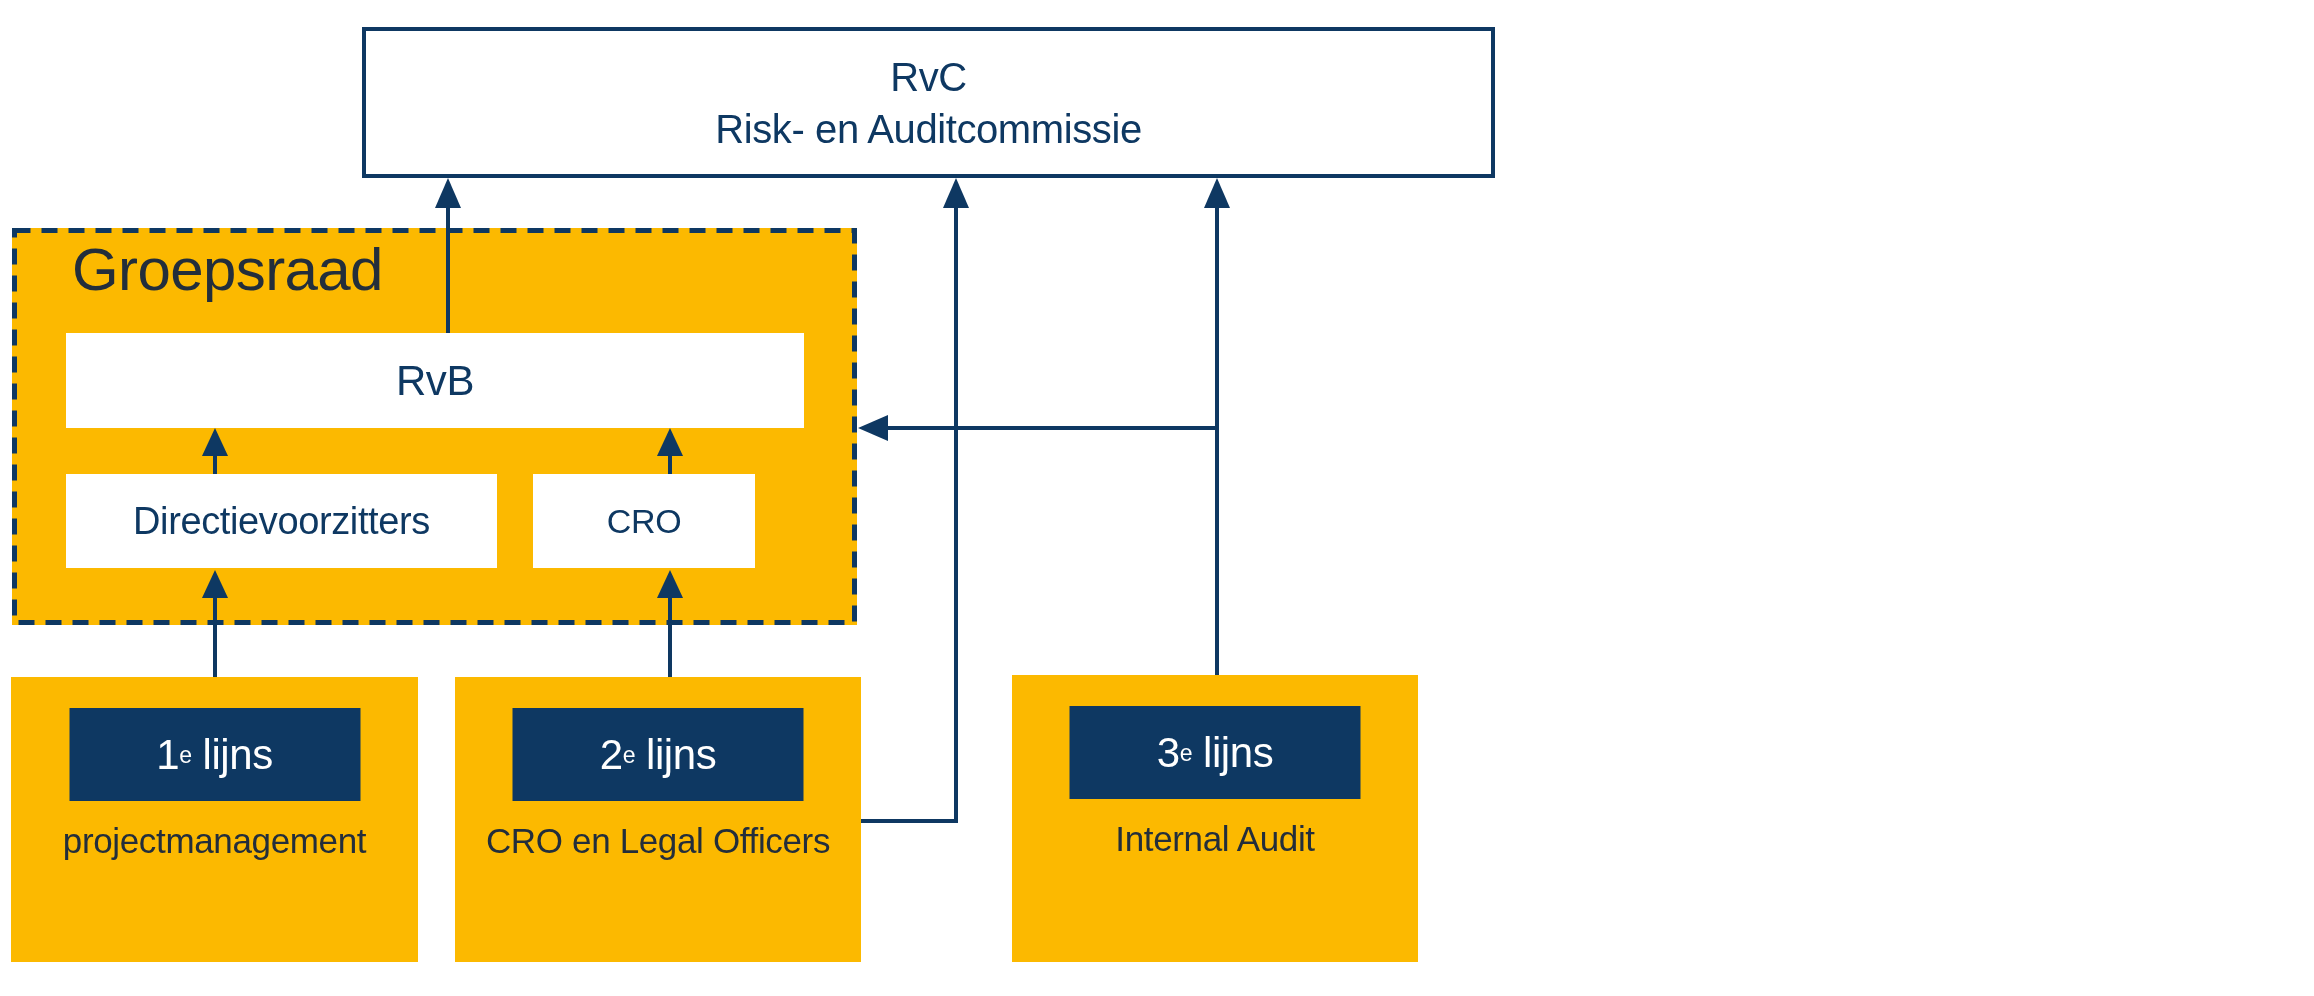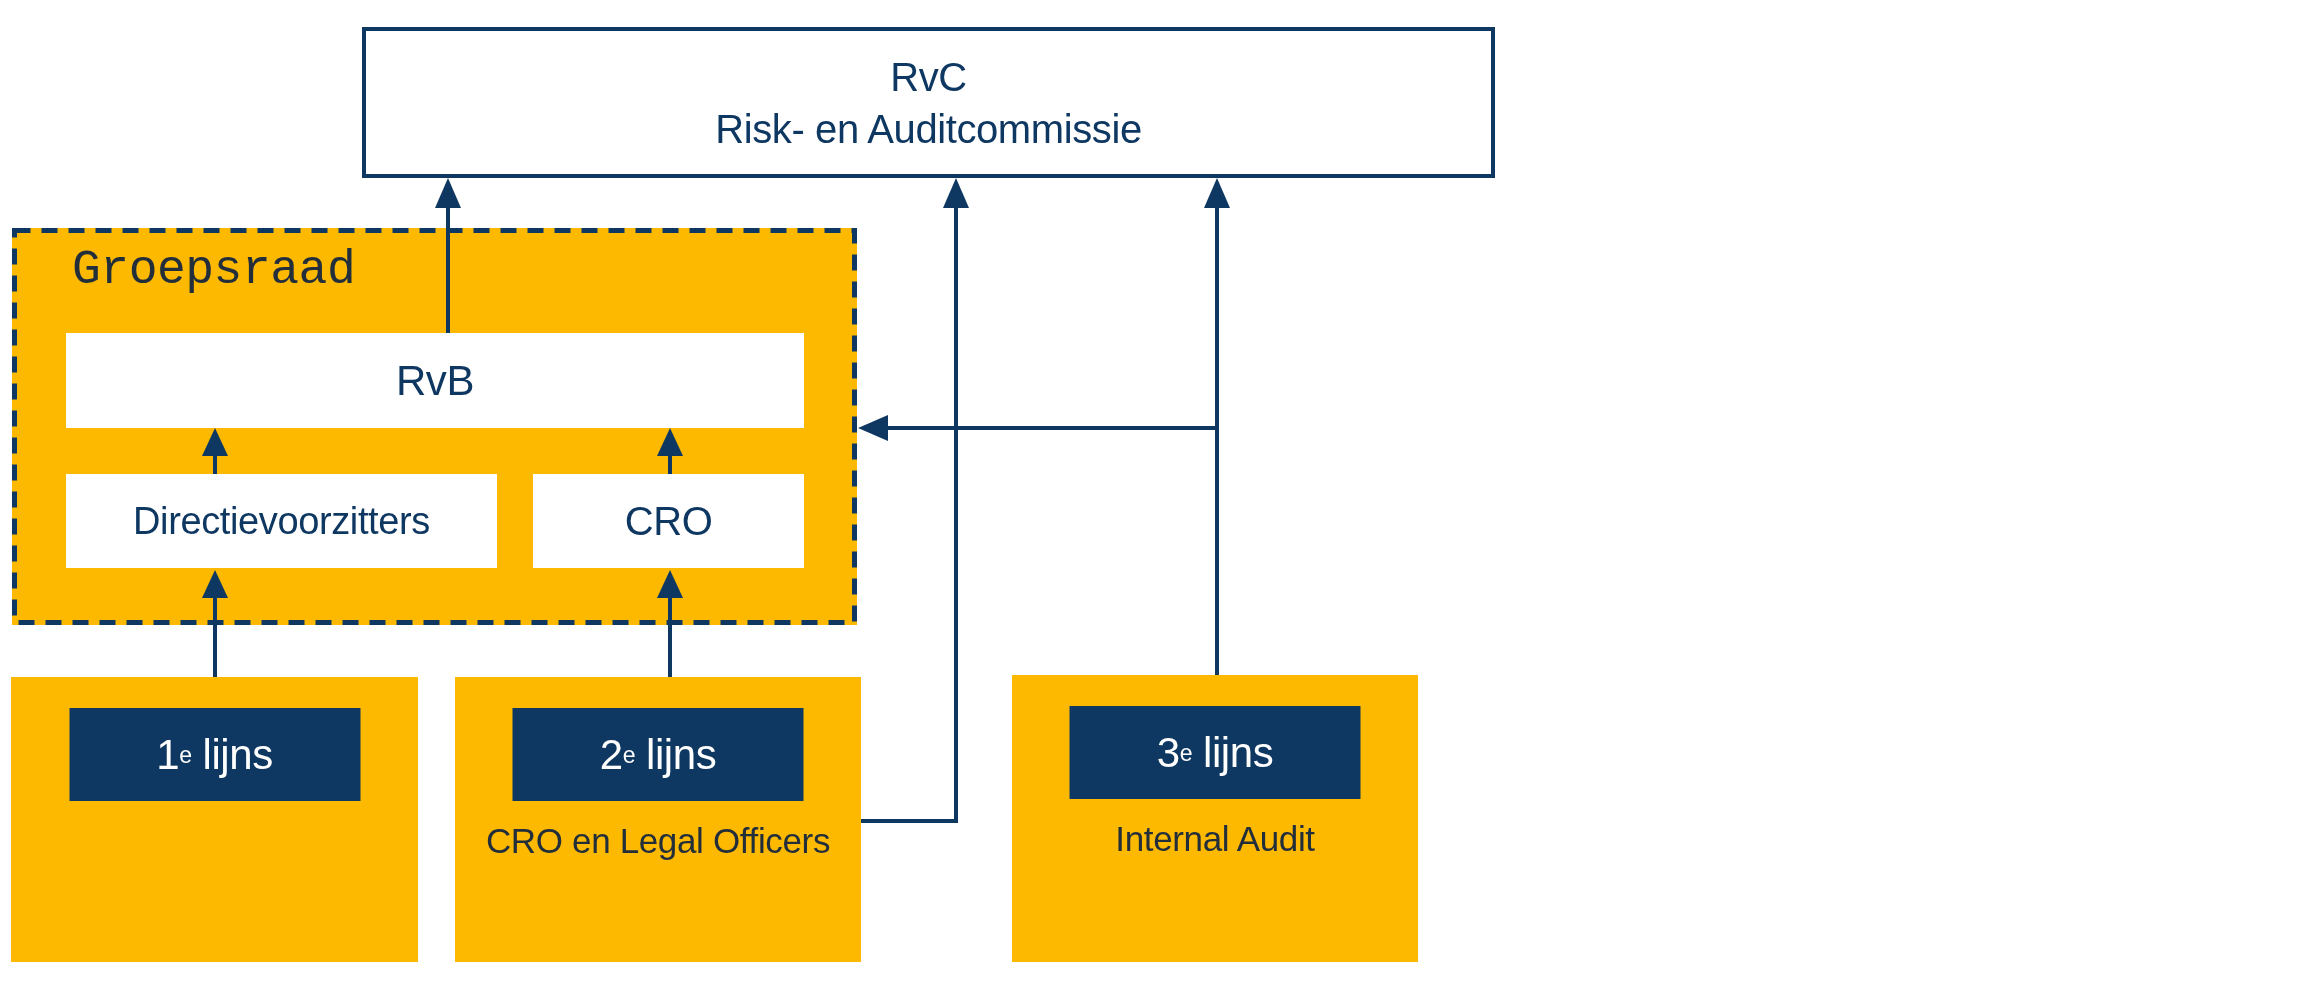--- a/index.html
+++ b/index.html
@@ -20,29 +20,29 @@
     color:var(--navy);font-size:40px;line-height:52px;letter-spacing:-0.01em;
   }
 
   
   .groepsraad{
     left:12px;top:228px;width:845px;height:397px;
     background:var(--yellow);
   }
   .groepsraad-label{
     position:absolute;left:60px;top:18px;
-    color:var(--ink);font-size:48px;line-height:48px;letter-spacing:-0.01em;font-family:Liberation Mono, monospace;
+    color:var(--ink);font-size:60px;line-height:48px;letter-spacing:-0.01em;
   }
 
   .whitebox{
     background:#fff;color:var(--navy);letter-spacing:-0.01em;
   }
   .rvb{left:66px;top:333px;width:738px;height:95px;font-size:42px;}
   .dv{left:66px;top:474px;width:431px;height:94px;font-size:38px;}
-  .cro{left:533px;top:474px;width:271px;height:94px;font-size:40px;}
+  .cro{left:533px;top:474px;width:222px;height:94px;font-size:34px;}
 
   .lijnbox{background:var(--yellow);}
   .lijn1{left:11px;top:677px;width:407px;height:285px;}
   .lijn2{left:455px;top:677px;width:406px;height:285px;}
   .lijn3{left:1012px;top:675px;width:406px;height:287px;}
 
   .lijnheader{
     position:absolute;left:50%;transform:translateX(-50%);top:31px;
     width:291px;height:93px;background:var(--navy);
     color:#fff;font-size:42px;letter-spacing:-0.01em;
@@ -85,20 +85,21 @@
     <div>CRO</div>
   </div>
 
   <div class="box lijnbox lijn1">
     <div class="lijnheader">
       <span>1</span>
         <sup>e</sup>
         <span class="word">lijns</span>
     </div>
     <div class="desc">
+      <div>projectmanagement</div>
     </div>
   </div>
 
   <div class="box lijnbox lijn2">
     <div class="lijnheader">
       <span>2</span>
         <sup>e</sup>
         <span class="word">lijns</span>
     </div>
     <div class="desc">

